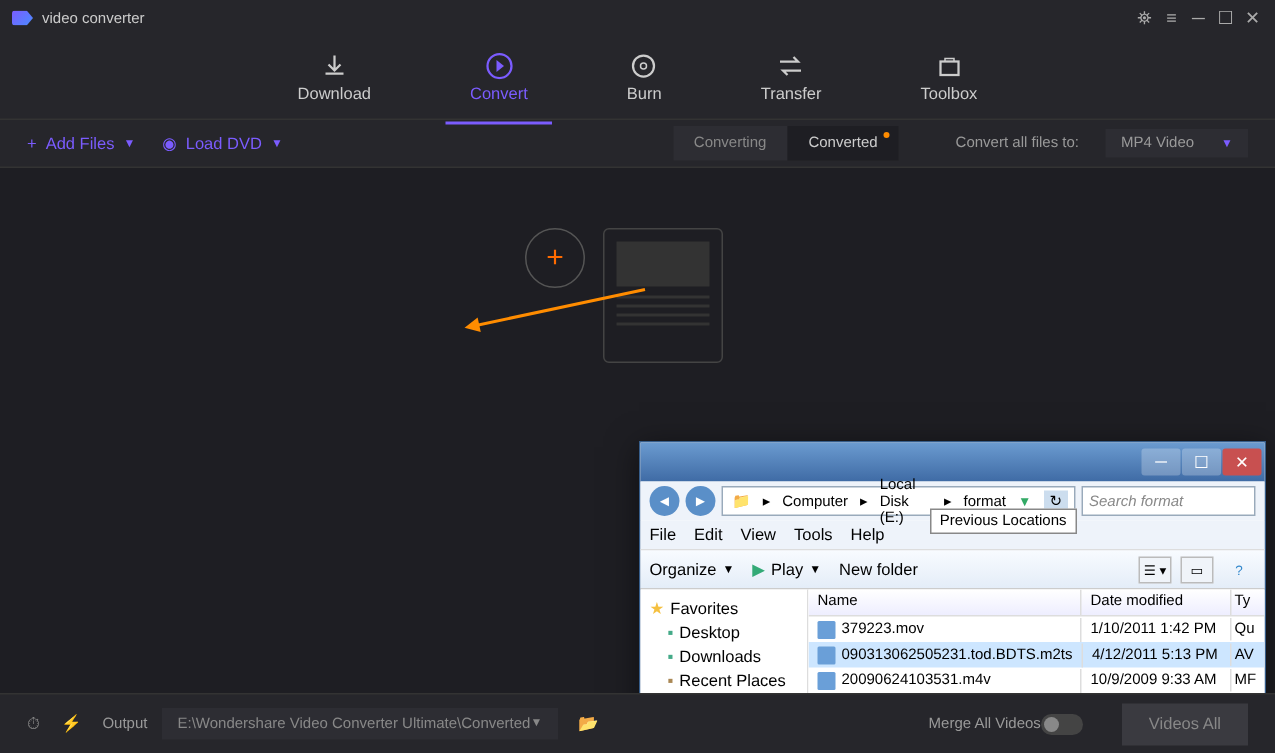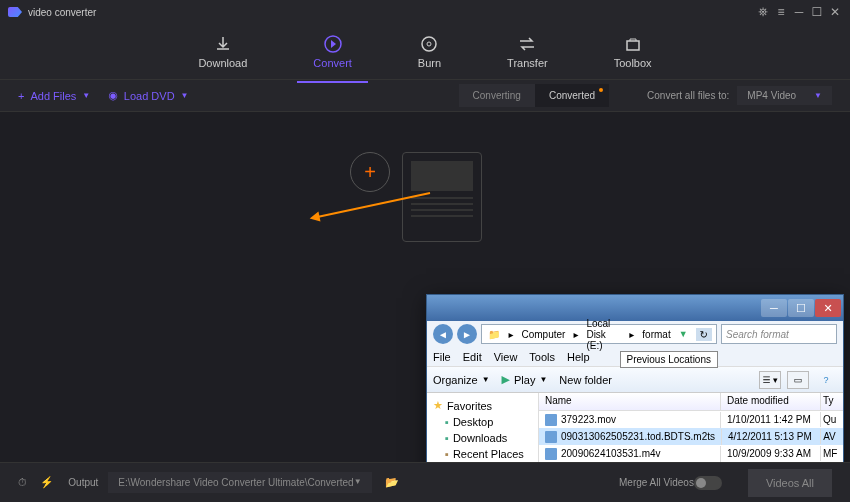--- a/index.html
+++ b/index.html
@@ -13,21 +13,21 @@
 .nav-item{display:flex;flex-direction:column;align-items:center;gap:4px;color:#ccc;position:relative;cursor:pointer;padding:4px 8px}
 .nav-item.active{color:#7b5cff}
 .nav-item.active::after{content:'';position:absolute;bottom:-10px;left:-8px;right:-8px;height:2px;background:#7b5cff}
 .nav-icon{width:18px;height:18px;display:flex;align-items:center;justify-content:center}
 .toolbar{height:32px;display:flex;align-items:center;padding:0 18px;gap:18px;background:#26262b;border-bottom:1px solid #333}
 .btn-purple{color:#7b5cff;display:flex;align-items:center;gap:6px;cursor:pointer;font-size:11px}
 .tabs{margin-left:auto;display:flex;gap:0}
 .tab{padding:6px 14px;background:#2d2d33;color:#888;cursor:pointer;font-size:10px}
 .tab.active{background:#1e1e23;color:#ccc;position:relative}
 .tab.active::after{content:'';position:absolute;top:4px;right:6px;width:4px;height:4px;background:#ff8c00;border-radius:50%}
-.right-controls{display:flex;align-items:center;gap:8px;margin-left:20px;font-size:10px}
+.right-controls{display:flex;align-items:center;gap:18px;margin-left:20px;font-size:10px}
 .select-box{background:#2d2d33;padding:4px 10px;color:#999;display:flex;align-items:center;gap:18px;cursor:pointer}
 .workspace{height:350px;position:relative;display:flex;align-items:center;justify-content:center}
 .placeholder{position:absolute;left:350px;top:40px;display:flex;align-items:flex-start;gap:12px}
 .add-circle{width:40px;height:40px;border:1px solid #555;border-radius:50%;display:flex;align-items:center;justify-content:center;color:#ff6b00;font-size:20px;cursor:pointer}
 .file-icon{width:80px;height:90px;border:1px solid #444;border-radius:4px;position:relative}
 .file-icon::before{content:'';position:absolute;top:8px;left:8px;right:8px;height:30px;background:#333}
 .file-icon::after{content:'';position:absolute;top:44px;left:8px;right:8px;height:2px;background:#333;box-shadow:0 6px 0 #333,0 12px 0 #333,0 18px 0 #333}
 .arrow{position:absolute;left:310px;top:80px;width:120px;height:2px;background:#ff8c00;transform:rotate(-12deg);transform-origin:right}
 .arrow::before{content:'';position:absolute;left:-8px;top:-4px;border:5px solid transparent;border-right:10px solid #ff8c00}
 .bottombar{position:absolute;bottom:0;left:0;right:0;height:40px;background:#26262b;display:flex;align-items:center;padding:0 18px;gap:14px;border-top:1px solid #333}
@@ -40,21 +40,21 @@
 
 .explorer{position:absolute;left:426px;top:182px;width:418px;height:276px;background:#fff;border:1px solid #365d8a;box-shadow:0 4px 20px rgba(0,0,0,0.5);font-size:11px;color:#000}
 .exp-title{height:26px;background:linear-gradient(#6b9bd0,#3f6ba5);display:flex;align-items:center;justify-content:flex-end;padding:0 2px}
 .exp-winbtn{display:flex;gap:1px}
 .exp-winbtn span{width:26px;height:18px;background:rgba(255,255,255,0.25);display:flex;align-items:center;justify-content:center;color:#fff;font-size:11px;cursor:pointer;border-radius:2px}
 .exp-winbtn span:last-child{background:#c85050}
 .exp-addr{height:26px;background:#eef3fa;display:flex;align-items:center;padding:0 6px;gap:4px}
 .navbtn{width:20px;height:20px;background:#5a8fc8;border-radius:50%;color:#fff;display:flex;align-items:center;justify-content:center;font-size:10px;cursor:pointer}
 .addr-bar{flex:1;background:#fff;border:1px solid #9ab;height:20px;display:flex;align-items:center;padding:0 4px;gap:4px;font-size:10px;position:relative}
 .addr-bar span{padding:0 2px}
-.prev-loc{position:absolute;right:-2px;top:26px;background:#fff;border:1px solid #888;padding:2px 6px;font-size:10px;white-space:nowrap;z-index:5}
+.prev-loc{position:absolute;right:-2px;top:14px;background:#fff;border:1px solid #888;padding:2px 6px;font-size:10px;white-space:nowrap;z-index:5}
 .search-bar{width:116px;background:#fff;border:1px solid #9ab;height:20px;padding:0 4px;color:#888;font-style:italic;font-size:10px;display:flex;align-items:center}
 .exp-menu{height:20px;background:#eef3fa;display:flex;align-items:center;padding:0 6px;gap:12px;font-size:11px;border-bottom:1px solid #ddd}
 .exp-menu span{cursor:pointer}
 .exp-tb{height:26px;background:linear-gradient(#f8fbff,#e4edf8);display:flex;align-items:center;padding:0 6px;gap:12px;border-bottom:1px solid #ccc}
 .exp-tb-item{display:flex;align-items:center;gap:4px;cursor:pointer;font-size:11px}
 .exp-tb-right{margin-left:auto;display:flex;gap:6px}
 .exp-tb-right span{width:22px;height:18px;border:1px solid #bbb;background:#f0f4f9;cursor:pointer;display:flex;align-items:center;justify-content:center;font-size:9px}
 .exp-body{display:flex;height:132px}
 .exp-side{width:112px;background:#fff;border-right:1px solid #ddd;padding:4px 2px;overflow:hidden}
 .side-grp{margin-bottom:6px}

